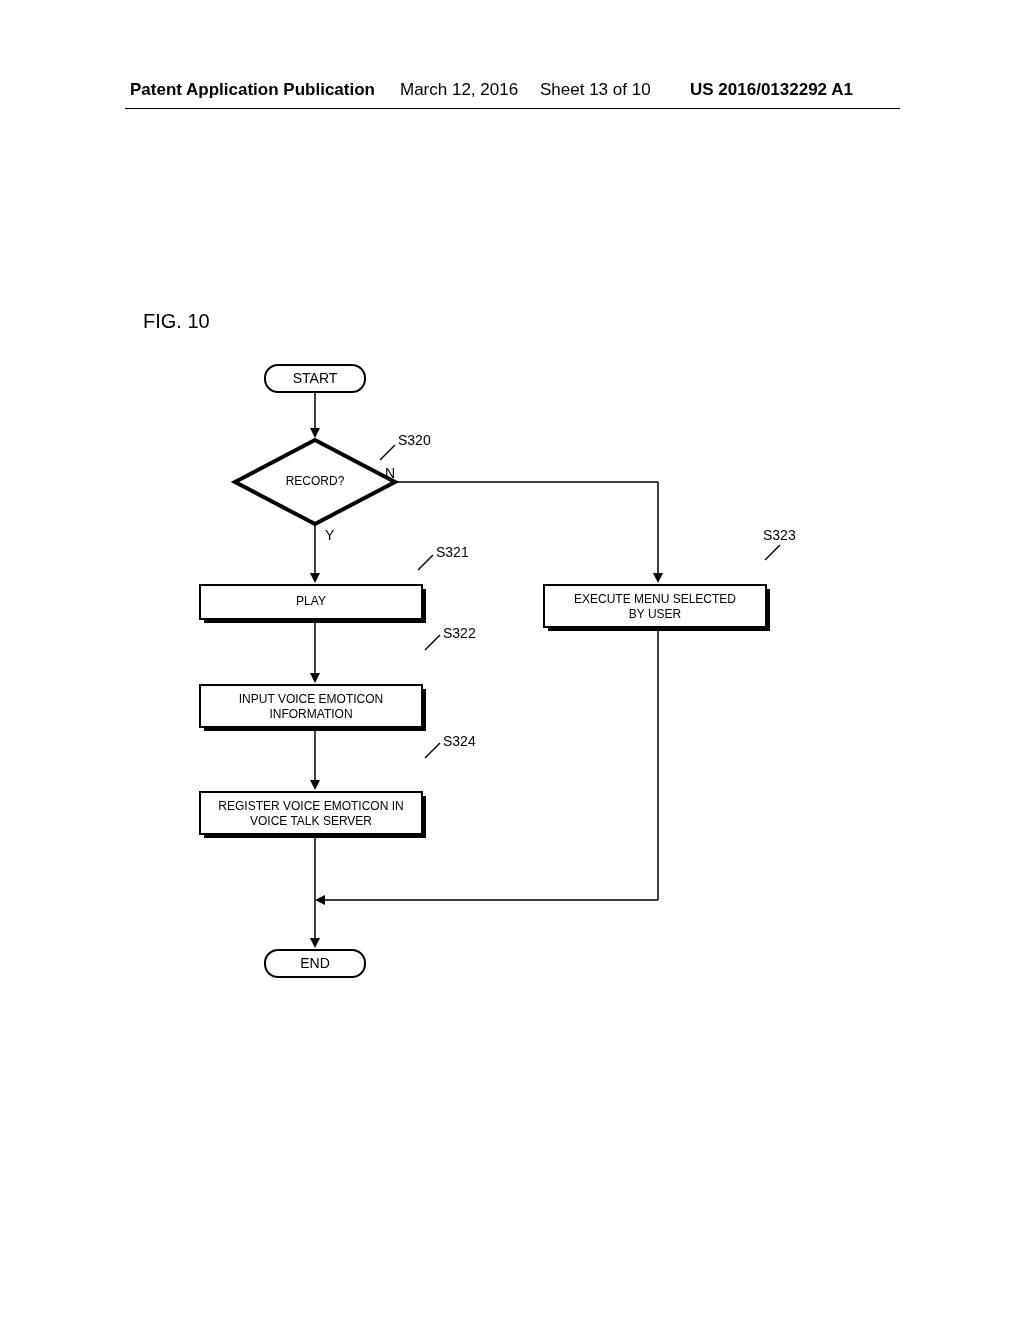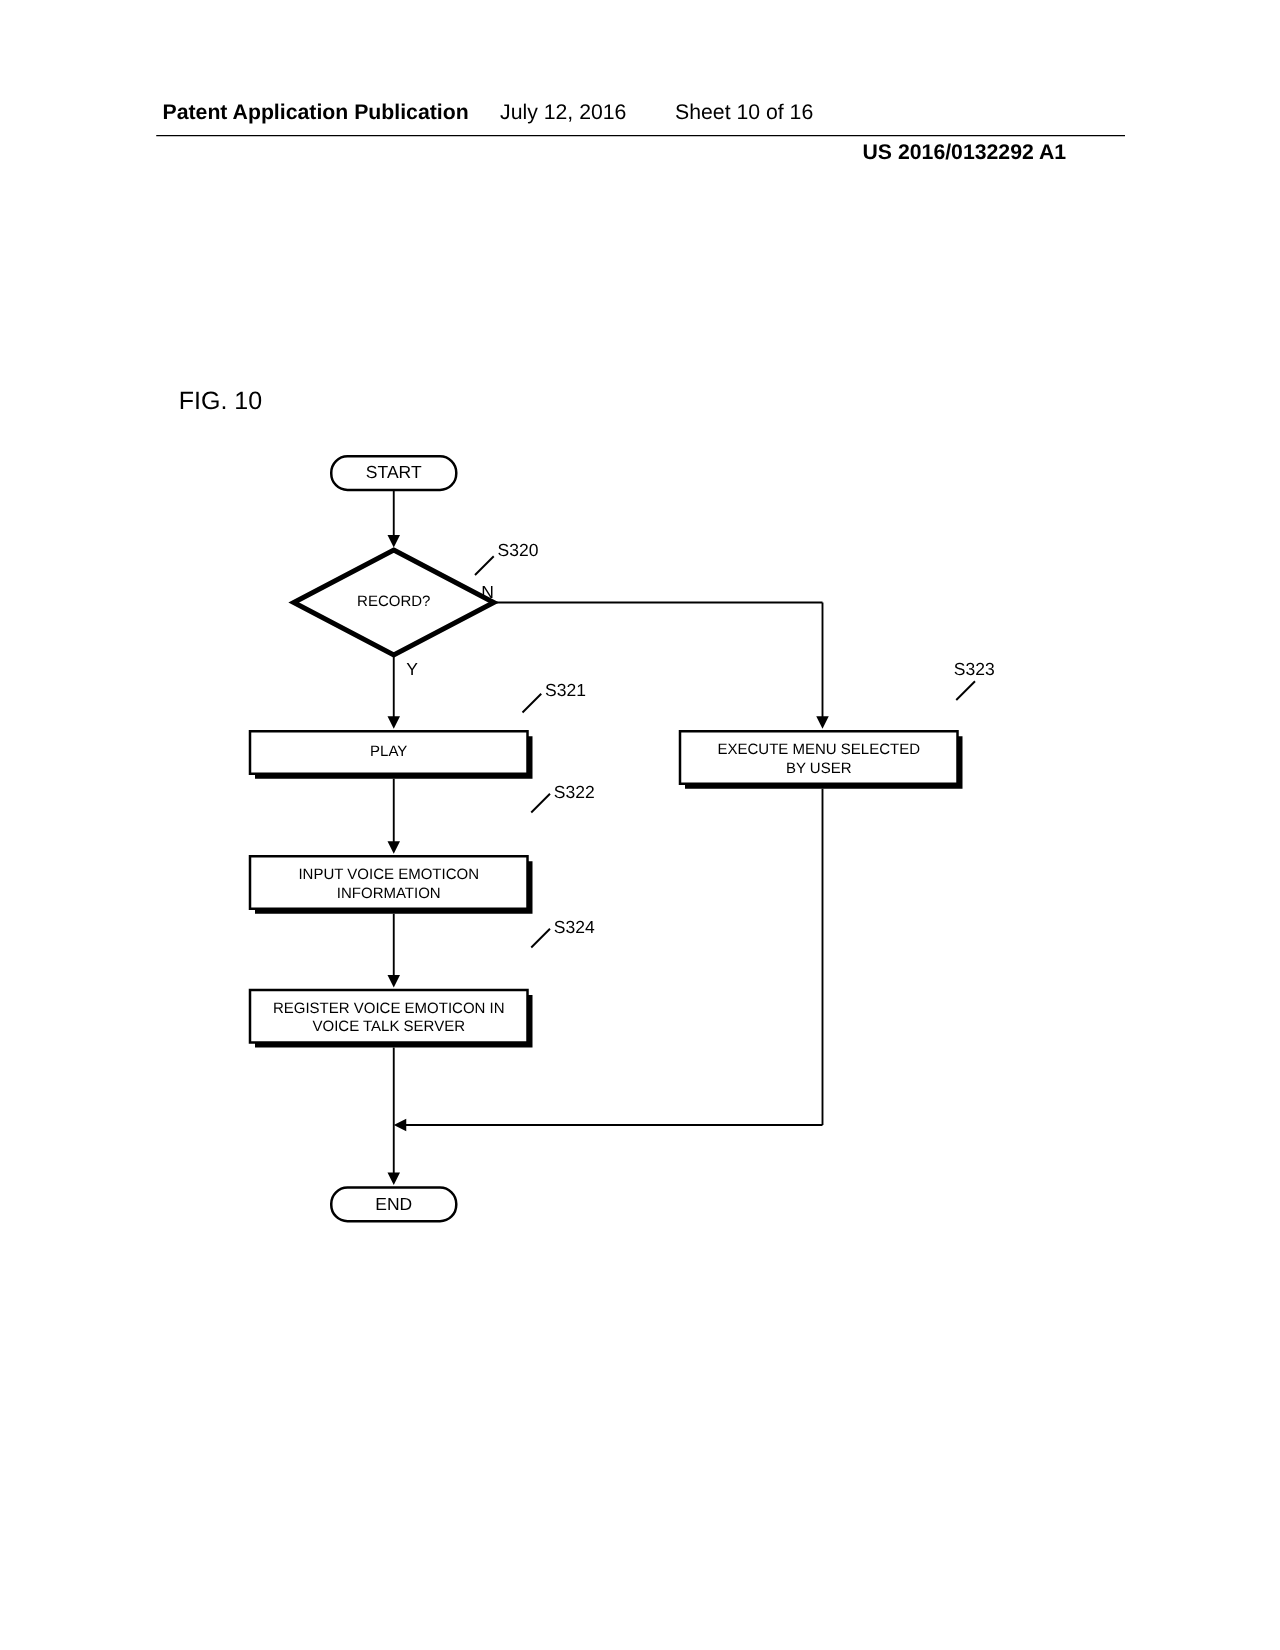--- a/index.html
+++ b/index.html
@@ -34,21 +34,20 @@
     left: 400px;
   }
   .header-sheet {
     position: absolute;
     left: 540px;
   }
   .header-pubnum {
     position: absolute;
     left: 690px;
     font-weight: bold;
-    margin-top: 32px;
   }
   .hr-line {
     position: absolute;
     top: 108px;
     left: 125px;
     width: 775px;
     height: 0;
     border-top: 1.5px solid #000;
   }
   .fig-label {
@@ -110,22 +109,22 @@
     fill: #000;
   }
 </style>
 </head>
 <body>
 
 <div class="page">
 
   <div class="header">
     <span class="header-pub">Patent Application Publication</span>
-    <span class="header-date">July 12, 2016</span>
-    <span class="header-sheet">Sheet 10 of 16</span>
+    <span class="header-date">March 12, 2016</span>
+    <span class="header-sheet">Sheet 13 of 10</span>
     <span class="header-pubnum">US 2016/0132292 A1</span>
   </div>
   <div class="hr-line"></div>
 
   <div class="fig-label">FIG. 10</div>
 
   <svg class="flow" viewBox="0 0 620 660">
 
     <g>
       <rect class="term" x="75" y="5" width="100" height="27" rx="13" ry="13"></rect>

